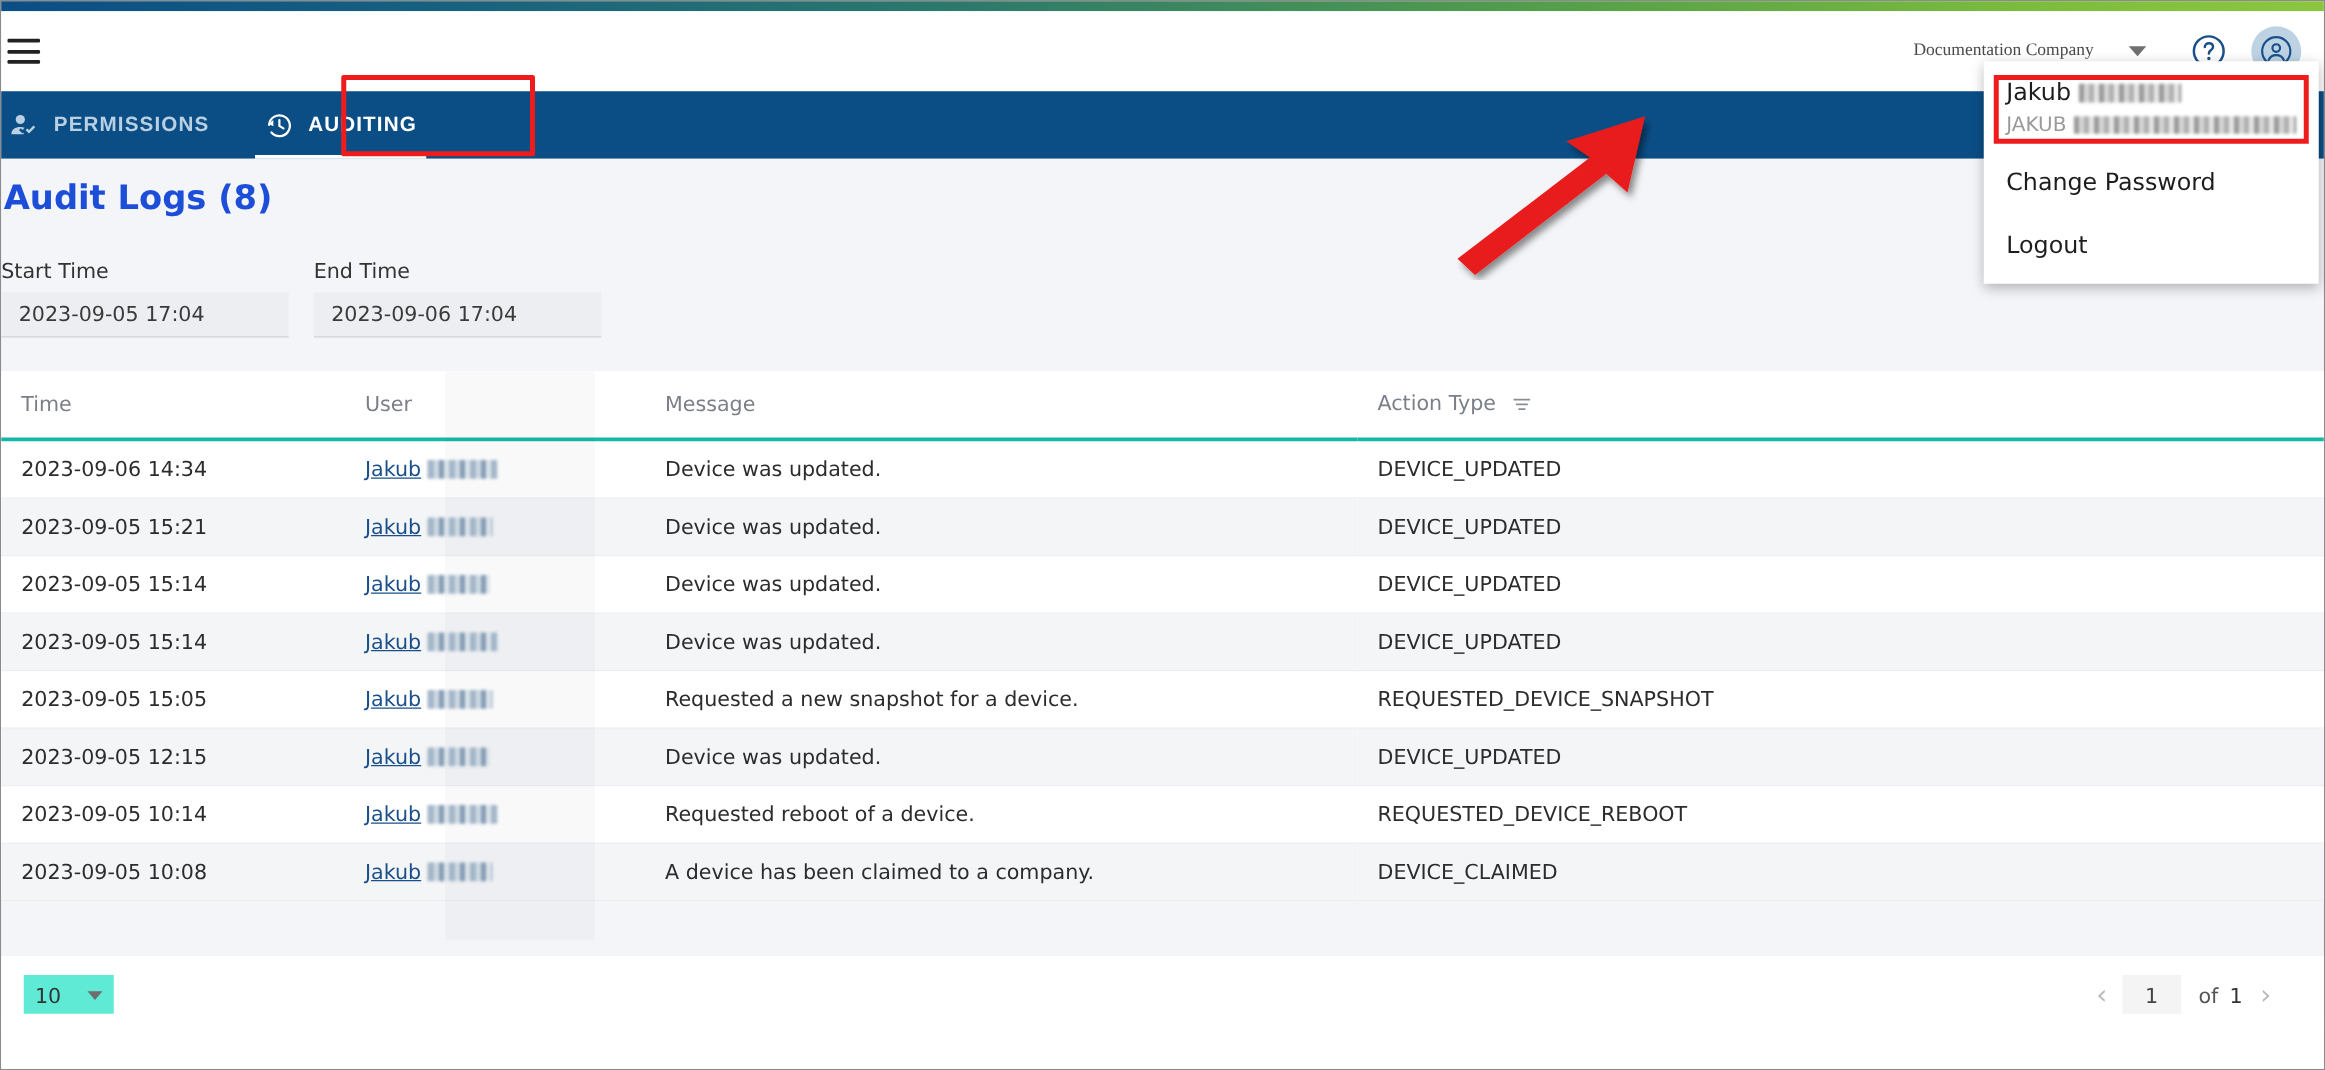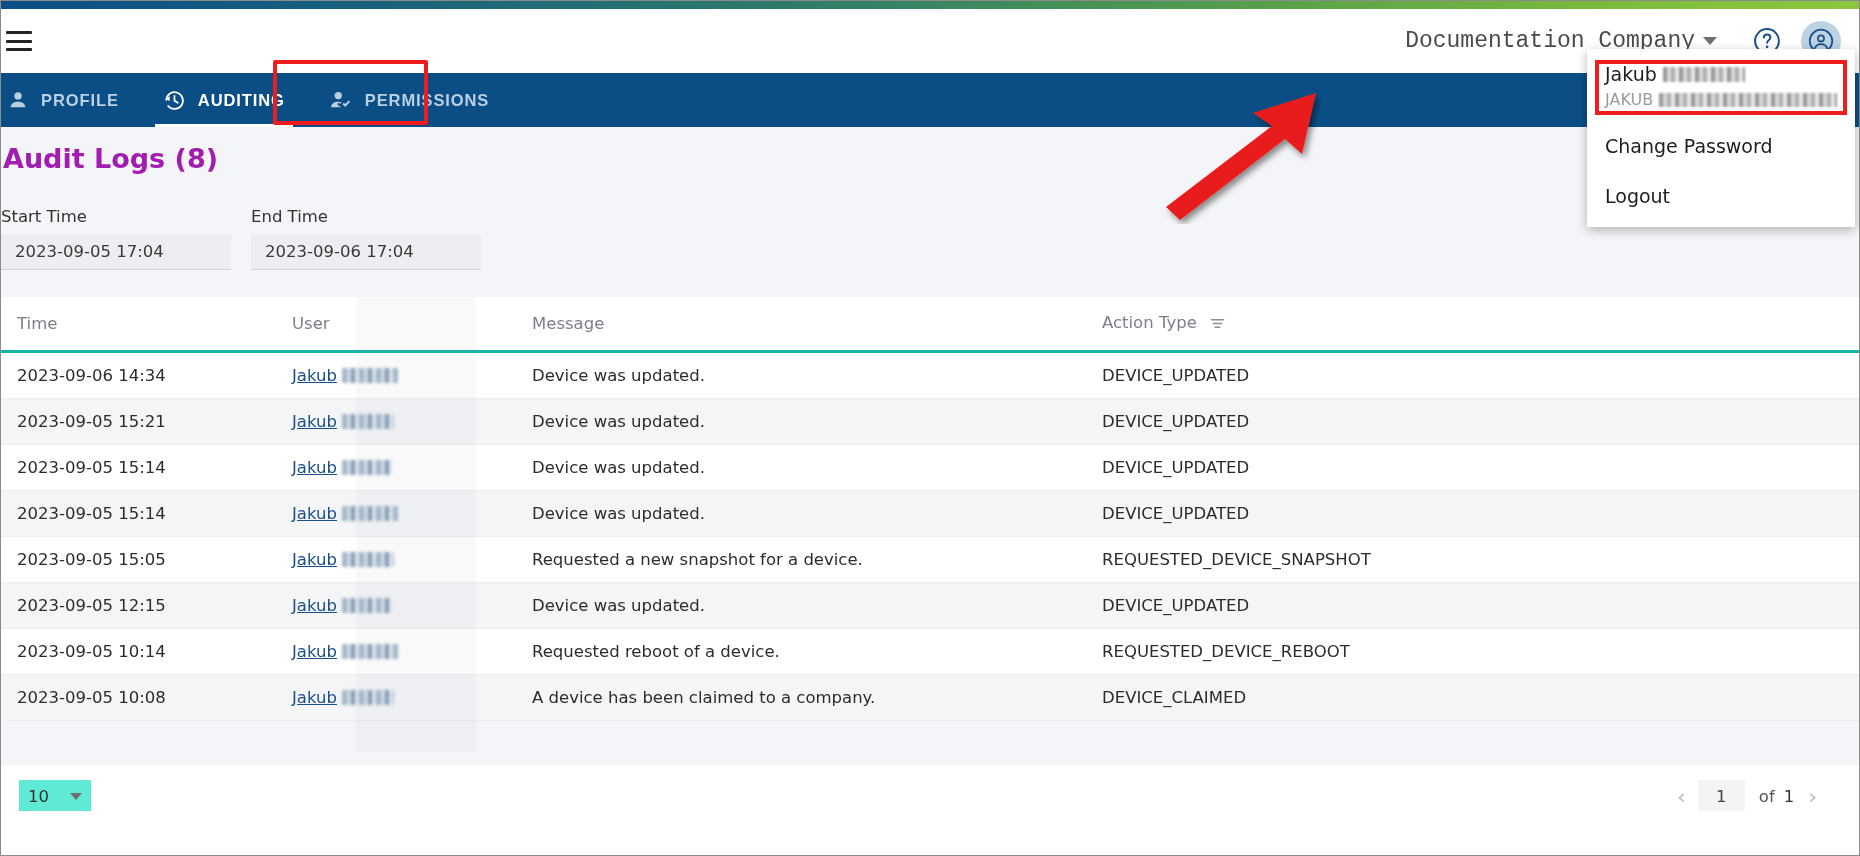--- a/index.html
+++ b/index.html
@@ -46,23 +46,23 @@
   }
   .brand .b1 { color: #1a4f8a; }
   .brand .b2 { color: #8cc63f; }
 
   .header-right {
     margin-left: auto;
     display: flex; align-items: center;
     padding-right: 18px;
   }
   .company-name {
-    font-size: 23px; color: #4a4a4a;
-    margin-right: 8px;
-    font-family: Liberation Mono, monospace;
+    font-size: 14px; color: #4a4a4a;
+    margin-right: 28px;
+    font-family: Liberation Serif, serif;
   }
   .caret-down {
     width: 0; height: 0;
     border-left: 7px solid transparent;
     border-right: 7px solid transparent;
     border-top: 8px solid #6f6f6f;
     margin-right: 36px;
     cursor: pointer;
   }
   .help-icon {
@@ -114,21 +114,21 @@
 
   
   .content {
     position: absolute; top: 126px; left: 0;
     width: 1858px; height: 728px;
     background: #f4f5f8;
   }
   .page-title {
     position: absolute; top: 16px; left: 2px;
     font-size: 27px; font-weight: bold;
-    color: #a21caf;
+    color: #1d4ed8;
     font-family: "DejaVu Sans", sans-serif;
   }
 
   .filters { position: absolute; top: 80px; left: 0; display: flex; }
   .field-group { margin-right: 20px; }
   .field-label {
     font-size: 16.5px; color: #333; margin-bottom: 8px;
     font-family: "DejaVu Sans", sans-serif;
   }
   .date-input {
@@ -343,50 +343,41 @@
         <svg width="26" height="26" viewBox="0 0 24 24">
           <circle cx="12" cy="12" r="10.4" fill="none" stroke="#1a4f8a" stroke-width="1.6"></circle>
           <circle cx="12" cy="9.6" r="2.8" fill="none" stroke="#1a4f8a" stroke-width="1.6"></circle>
           <path d="M6.4 18.6c0.9-2.5 3.0-3.7 5.6-3.7s4.7 1.2 5.6 3.7" fill="none" stroke="#1a4f8a" stroke-width="1.6" stroke-linecap="round"></path>
         </svg>
       </div>
     </div>
   </div>
 
   <div class="navbar">
+
     <div class="tab">
       <span class="tab-ico">
-        <svg width="22" height="22" viewBox="0 0 24 24" fill="#b9cfe2">
-          <circle cx="12" cy="7.5" r="4"></circle>
-          <path d="M4 20c0-4.1 3.6-6.2 8-6.2s8 2.1 8 6.2z"></path>
+        <svg width="24" height="22" viewBox="0 0 26 24" fill="#b9cfe2">
+          <circle cx="10" cy="7.2" r="4"></circle>
+          <path d="M2.2 20c0-4.1 3.5-6.2 7.8-6.2 1.4 0 2.7 0.22 3.8 0.63L12 16.4l-1.6-1.5-1.5 1.6 3.2 3.0 0.9-0.95V20z"></path>
+          <path d="M17.6 19.5l-3.0-2.9 1.5-1.55 1.5 1.42 3.9-4.0 1.5 1.5z"></path>
         </svg>
       </span>
-      <span>PROFILE</span>
+      <span>PERMISSIONS</span>
     </div>
 
     <div class="tab active">
       <span class="tab-ico">
         <svg width="23" height="23" viewBox="0 0 24 24" fill="none" stroke="#ffffff" stroke-width="1.85" stroke-linecap="round">
           <path d="M3.4 11.3a8.7 8.7 0 1 1 2.0 6.4"></path>
           <polyline points="6.9,7.2 3.0,10.6 7.0,12.6" fill="#ffffff" stroke="none"></polyline>
           <path d="M12 7.3v5.0l3.4 2.0"></path>
         </svg>
       </span>
       <span>AUDITING</span>
-    </div>
-
-    <div class="tab">
-      <span class="tab-ico">
-        <svg width="24" height="22" viewBox="0 0 26 24" fill="#b9cfe2">
-          <circle cx="10" cy="7.2" r="4"></circle>
-          <path d="M2.2 20c0-4.1 3.5-6.2 7.8-6.2 1.4 0 2.7 0.22 3.8 0.63L12 16.4l-1.6-1.5-1.5 1.6 3.2 3.0 0.9-0.95V20z"></path>
-          <path d="M17.6 19.5l-3.0-2.9 1.5-1.55 1.5 1.42 3.9-4.0 1.5 1.5z"></path>
-        </svg>
-      </span>
-      <span>PERMISSIONS</span>
     </div>
   </div>
 
   <div class="hl-auditing"></div>
 
   <div class="content">
 
     <div class="page-title">Audit Logs (8)</div>
 
     <div class="filters">

